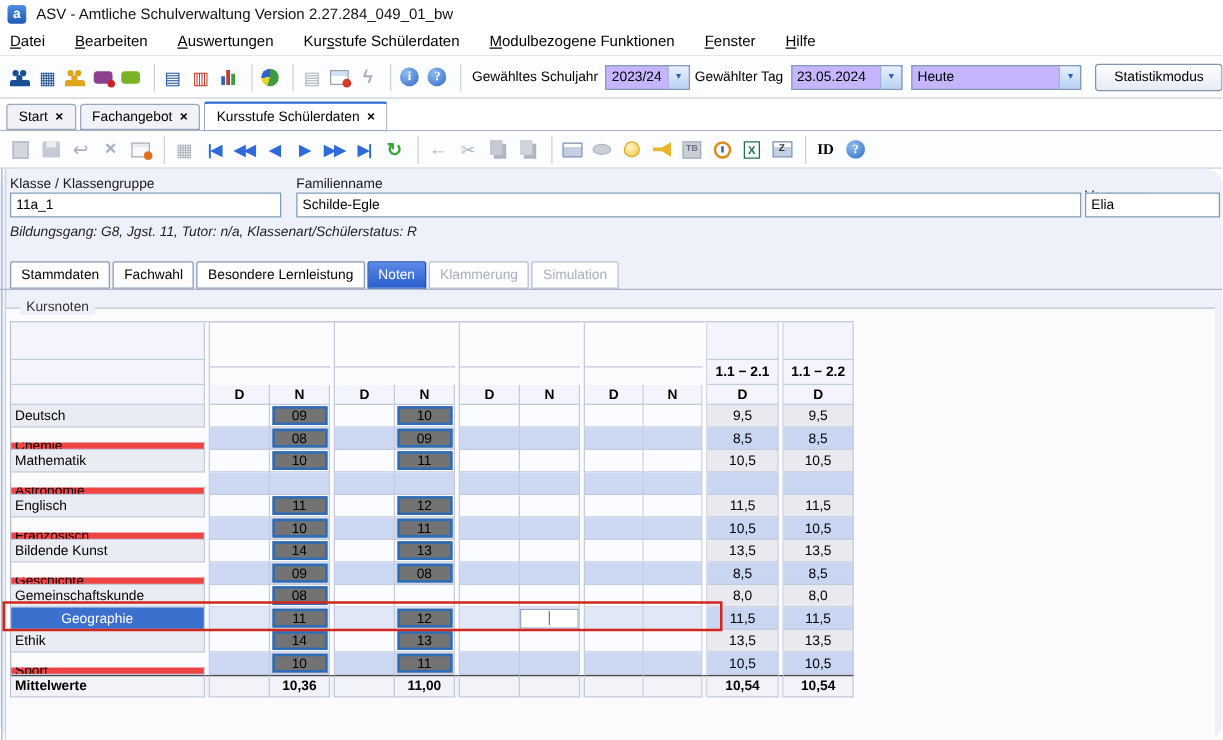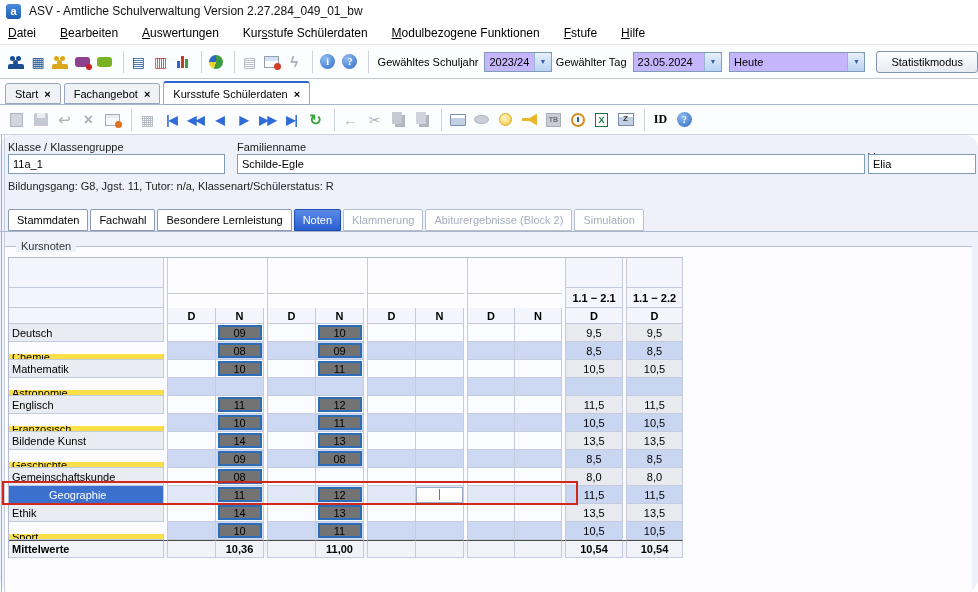--- a/index.html
+++ b/index.html
@@ -69,21 +69,21 @@
   .mtab.active { height:24px; background:#fff; border-top:2px solid #2f66d0; margin-bottom:-1px; z-index:2; }
 
   
   .toolbar2 { position:absolute; left:0; top:105px; width:978px; height:30px; background:#fcfdff; border-bottom:1px solid #ccd1dc; display:flex; align-items:center; padding-left:6px; }
 
   
   .content { position:absolute; left:0; top:135px; width:978px; height:457px; background:#eef1fa;border-radius:13px; }
   .frame-line { position:absolute; left:1px; top:0; width:4px; height:457px; border-left:1px solid #9fb0c8; border-right:1px solid #c8d0e0; }
   .fld-label { position:absolute; font-size:11px; color:#1a1a1a; }
   .fld { position:absolute; height:20px; background:#fff; border:1px solid #7f9db9; font-size:11px; padding:3px 0 0 4px; }
-  .info-line { position:absolute; left:8px; top:45px; font-size:11px; color:#222; }
+  .info-line { position:absolute; left:8px; top:45px; font-size:11px; font-style:italic; color:#222; }
 
   .subtabs { position:absolute; left:8px; top:74px; display:flex; align-items:flex-end; }
   .stab { height:22px; background:#fff; border:1px solid #8d9ab4; border-radius:2px 2px 0 0; display:flex; align-items:center; padding:0 8px; margin-right:2px; font-size:11px; white-space:nowrap; }
   .stab.active { background:linear-gradient(#5b8ae6,#2a5ece); border-color:#1d4cb0; color:#fff; }
   .stab.disabled { color:#a6adbd; border-color:#b8c0d0; }
   .subtab-base { position:absolute; left:0; top:96px; width:978px; height:1px; background:#a9b4ca; }
 
   .groupbox { position:absolute; left:5px; top:111px; width:967px; height:346px; background:#fcfcff; border-top:1px solid #b9c0d4; }
   .gb-legend { position:absolute; left:11px; top:-7px; background:#eef1fa; padding:0 5px; font-size:11px; color:#333; }
 
@@ -91,21 +91,21 @@
   .grid { position:absolute; left:8px; top:122px; display:grid;
     grid-template-columns:155px 4px 48px 48px 4px 48px 48px 4px 48px 48px 4px 47px 47px 4px 57px 4px 56px;
     grid-template-rows:30px 20px 16px repeat(13,18px);
     border-top:1px solid #b4bbd0; border-left:1px solid #b4bbd0; }
   .c { border-right:1px solid #c5cbde; border-bottom:1px solid #c5cbde; display:flex; align-items:center; justify-content:center; overflow:hidden; }
   .gp { border-right:1px solid #c5cbde; background:#fcfcff; }
   .hc { background:#f3f4fc; font-weight:bold; }
   .span2 { grid-column:span 2;margin-top:35px; }
   .subj { justify-content:flex-start; padding-left:3px; }
   .light-subj { background:#eaecf3;text-align:right; } .light-cell { background:#fbfcff; } .light-sum { background:#e9eaf0; }
-  .blue-subj { background:#fde047;margin-top:12px; } .blue-cell { background:#cdd9f3; } .blue-sum { background:#c9d6f2; }
+  .blue-subj { background:#ef4444;margin-top:12px; } .blue-cell { background:#cdd9f3; } .blue-sum { background:#c9d6f2; }
   .sel-subj { background:#3c70cf; color:#fff;padding-left:40px; } .sel-cell { background:#e0e7f6; }
   .ft { border-top:1px solid #4a4a4a; background:#f2f3f8; font-weight:bold; }
   .gbox { width:44px; height:15px; border:2px solid #2d6db8; background:#737373; display:flex; align-items:center; justify-content:center; font-size:11px; }
   .ebox { width:50px; height:16px; border:1px solid #98aac4; background:#fff; display:flex; align-items:center; justify-content:center; }
   .caret { width:1px; height:11px; background:#777; }
 
   .highlight-rect { position:absolute; left:2px; top:346px; width:576px; height:24px; border:2px solid #d2271c; z-index:5; }
 </style>
 </head>
 <body>
@@ -114,21 +114,21 @@
   <span class="app-logo">a</span>
   <span class="title-text">ASV - Amtliche Schulverwaltung Version 2.27.284_049_01_bw</span>
 </div>
 
 <div class="menubar">
   <span class="menu-item"><span></span><u>D</u><span>atei</span></span>
   <span class="menu-item"><span></span><u>B</u><span>earbeiten</span></span>
   <span class="menu-item"><span></span><u>A</u><span>uswertungen</span></span>
   <span class="menu-item"><span>Kur</span><u>s</u><span>stufe Schülerdaten</span></span>
   <span class="menu-item"><span></span><u>M</u><span>odulbezogene Funktionen</span></span>
-  <span class="menu-item"><span></span><u>F</u><span>stufe</span></span>
+  <span class="menu-item"><span></span><u>F</u><span>enster</span></span>
   <span class="menu-item"><span></span><u>H</u><span>ilfe</span></span>
 </div>
 
 <div class="toolbar1">
   <span class="tb-icon">
       <span class="i-ppl c-blue"></span>
     </span>
   <span class="tb-icon glyph-blue">▦</span>
   <span class="tb-icon">
       <span class="i-ppl c-yellow"></span>
@@ -273,21 +273,20 @@
   <div class="fld" style="left:868px;top:19px;width:108px">Elia</div>
 
   <div class="info-line">Bildungsgang: G8, Jgst. 11, Tutor: n/a, Klassenart/Schülerstatus: R</div>
 
   <div class="subtabs">
     <span class="stab">Stammdaten</span>
     <span class="stab">Fachwahl</span>
     <span class="stab">Besondere Lernleistung</span>
     <span class="stab active">Noten</span>
     <span class="stab disabled">Klammerung</span>
-    <span class="stab disabled">Abiturergebnisse (Block 2)</span>
     <span class="stab disabled">Simulation</span>
   </div>
   <div class="subtab-base"></div>
 
   <div class="groupbox">
     <span class="gb-legend">Kursnoten</span>
   </div>
 
   <div class="grid" id="gradeGrid">
       <div class="c hc"></div>

